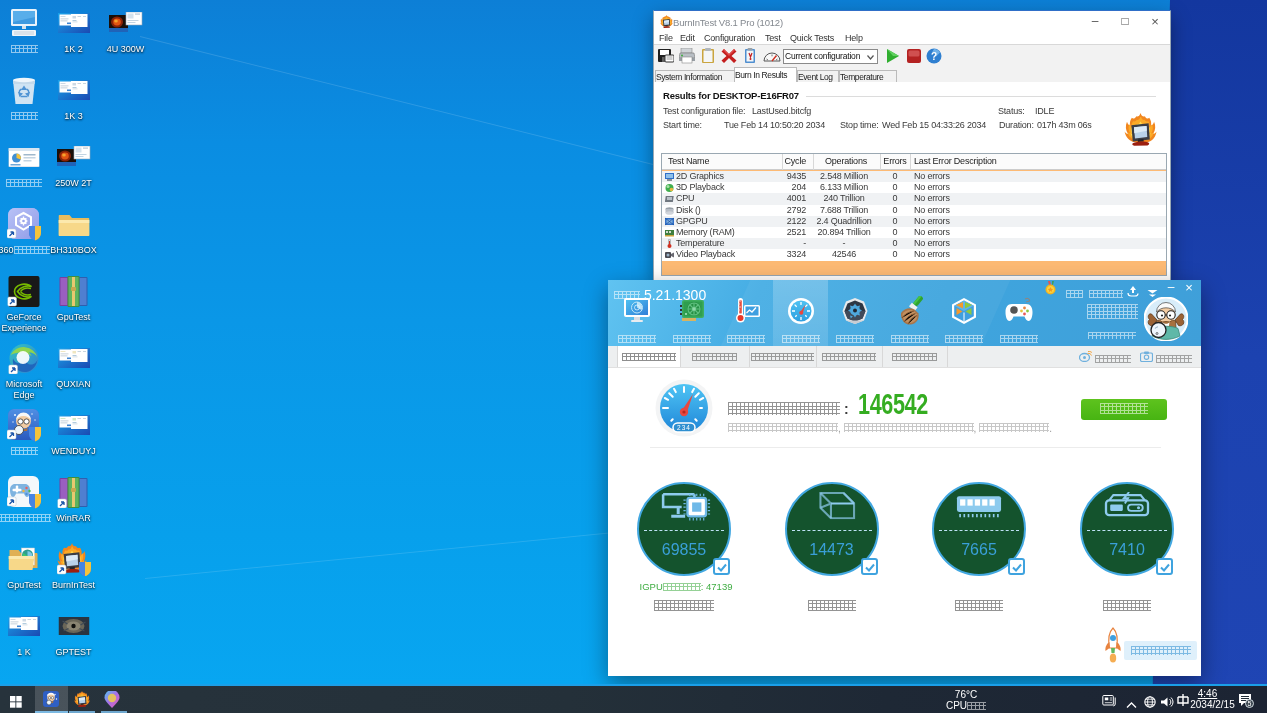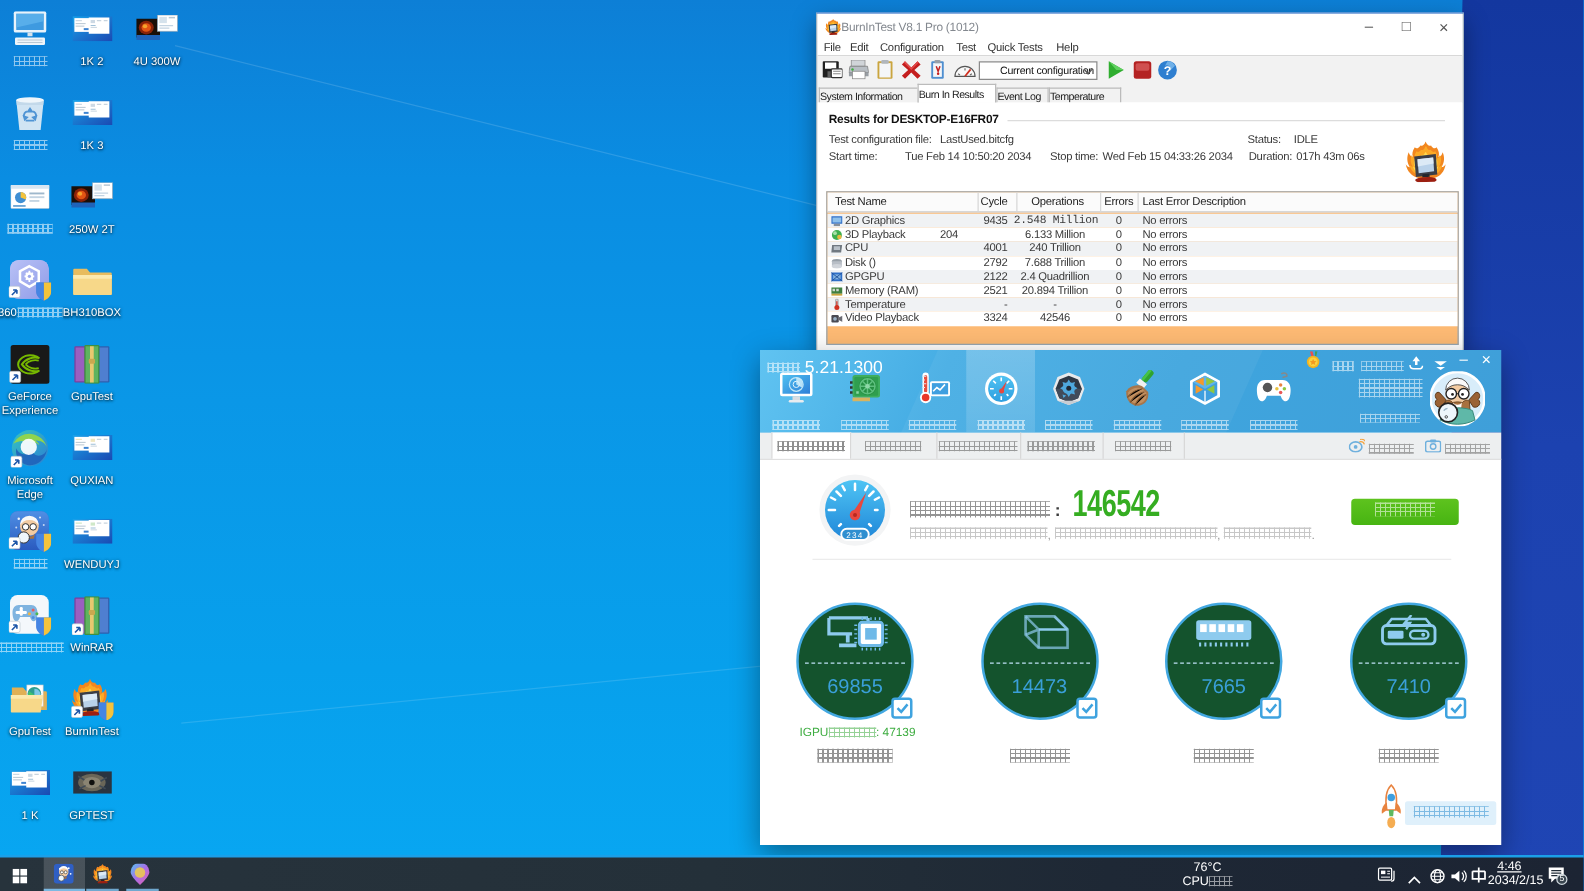--- a/index.html
+++ b/index.html
@@ -507,21 +507,21 @@
           <circle cx="8.5" cy="11" r="1" fill="#c42020"></circle>
         </svg>
 </div>
 <div style="position:absolute;left:109px;top:3px;">
 <svg width="18" height="16" viewBox="0 0 18 16" style="">
           <path d="M1 13 a8 8 0 0 1 16 0 Z" fill="#f8f8f8" stroke="#555" stroke-width="1"></path>
           <path d="M9 13 L13.5 7.5" stroke="#d03020" stroke-width="1.4"></path>
           <path d="M3.5 11 l1.5 1 M14.5 11 l-1.5 1 M9 6.5 v1.8" stroke="#666" stroke-width=".9"></path>
         </svg>
 </div>
-<div style="position:absolute;left:129px;top:4px;width:95px;height:15px;background:#fff;border:1px solid #8a8a8a;font-size:8.5px;color:#111;line-height:13px;padding-left:16px;white-space:nowrap;overflow:hidden;">Current configuration<svg width="7" height="5" viewBox="0 0 7 5" style="position:absolute;right:3px;top:5px;">
+<div style="position:absolute;left:129px;top:4px;width:95px;height:15px;background:#fff;border:1px solid #8a8a8a;font-size:8.5px;color:#111;line-height:13px;padding-left:1px;white-space:nowrap;overflow:hidden;">Current configuration<svg width="7" height="5" viewBox="0 0 7 5" style="position:absolute;right:3px;top:5px;">
           <path d="M0.5 0.5 L3.5 4 L6.5 0.5" stroke="#555" stroke-width="1.2" fill="none"></path>
         </svg></div>
 <div style="position:absolute;left:231px;top:3px;"><svg width="16" height="16" viewBox="0 0 16 16" style="">
           <path d="M2 1 L14 8 L2 15 Z" fill="#2fae2f"></path>
           <path d="M2 1 L14 8 L8 8 Z" fill="#5fd05f"></path>
         </svg></div>
 <div style="position:absolute;left:252px;top:3px;"><svg width="16" height="16" viewBox="0 0 16 16" style="">
           <rect x="1" y="1" width="14" height="14" rx="2" fill="#b42222"></rect>
           <rect x="2.5" y="2.5" width="11" height="6" rx="1.5" fill="#d05050"></rect>
         </svg></div>
@@ -564,32 +564,32 @@
 <div style="position:absolute;left:248px;top:0;width:1px;height:16px;background:#d8d8d8;"></div>
 </div>
 <div style="position:absolute;left:0;top:17px;width:504px;height:11.2px;background:#f0f2f4;line-height:11.2px;">
 <svg width="9" height="9" viewBox="0 0 9 9" style="position:absolute;left:3px;top:1px;">
             <rect x="0" y="1" width="9" height="6" fill="#2f6fc8"></rect>
             <rect x="1" y="2" width="7" height="4" fill="#8fc0ea"></rect>
             <rect x="2" y="7" width="5" height="2" fill="#88909a"></rect>
           </svg>
 <div style="position:absolute;left:14px;top:0;">2D Graphics</div>
 <div style="position:absolute;left:90px;top:0;width:54px;text-align:right;">9435</div>
-<div style="position:absolute;left:149px;top:0;width:66px;text-align:center;font-family:Liberation Mono, monospace;">2.548 Million</div>
+<div style="position:absolute;left:149px;top:0;width:66px;text-align:center;">2.548 Million</div>
 <div style="position:absolute;left:218px;top:0;width:30px;text-align:center;">0</div>
 <div style="position:absolute;left:252px;top:0;">No errors</div>
 </div>
 <div style="position:absolute;left:0;top:28.2px;width:504px;height:11.2px;background:#fff;line-height:11.2px;">
 <svg width="9" height="9" viewBox="0 0 9 9" style="position:absolute;left:3px;top:1px;">
             <circle cx="4.5" cy="5" r="4" fill="#3fae4f"></circle>
             <circle cx="3" cy="3.5" r="1.5" fill="#a8e0a8"></circle>
             <circle cx="6.5" cy="6.5" r="1.8" fill="#e8b83f"></circle>
           </svg>
 <div style="position:absolute;left:14px;top:0;">3D Playback</div>
-<div style="position:absolute;left:90px;top:0;width:54px;text-align:left;">204</div>
+<div style="position:absolute;left:90px;top:0;width:54px;text-align:right;">204</div>
 <div style="position:absolute;left:149px;top:0;width:66px;text-align:center;">6.133 Million</div>
 <div style="position:absolute;left:218px;top:0;width:30px;text-align:center;">0</div>
 <div style="position:absolute;left:252px;top:0;">No errors</div>
 </div>
 <div style="position:absolute;left:0;top:39.4px;width:504px;height:11.2px;background:#f0f2f4;line-height:11.2px;">
 <svg width="9" height="9" viewBox="0 0 9 9" style="position:absolute;left:3px;top:1px;">
             <rect x="1" y="2" width="8" height="6" fill="#707880" transform="skewX(-8)"></rect>
             <rect x="2" y="3" width="5" height="3" fill="#b8c0c8"></rect>
           </svg>
 <div style="position:absolute;left:14px;top:0;">CPU</div>

